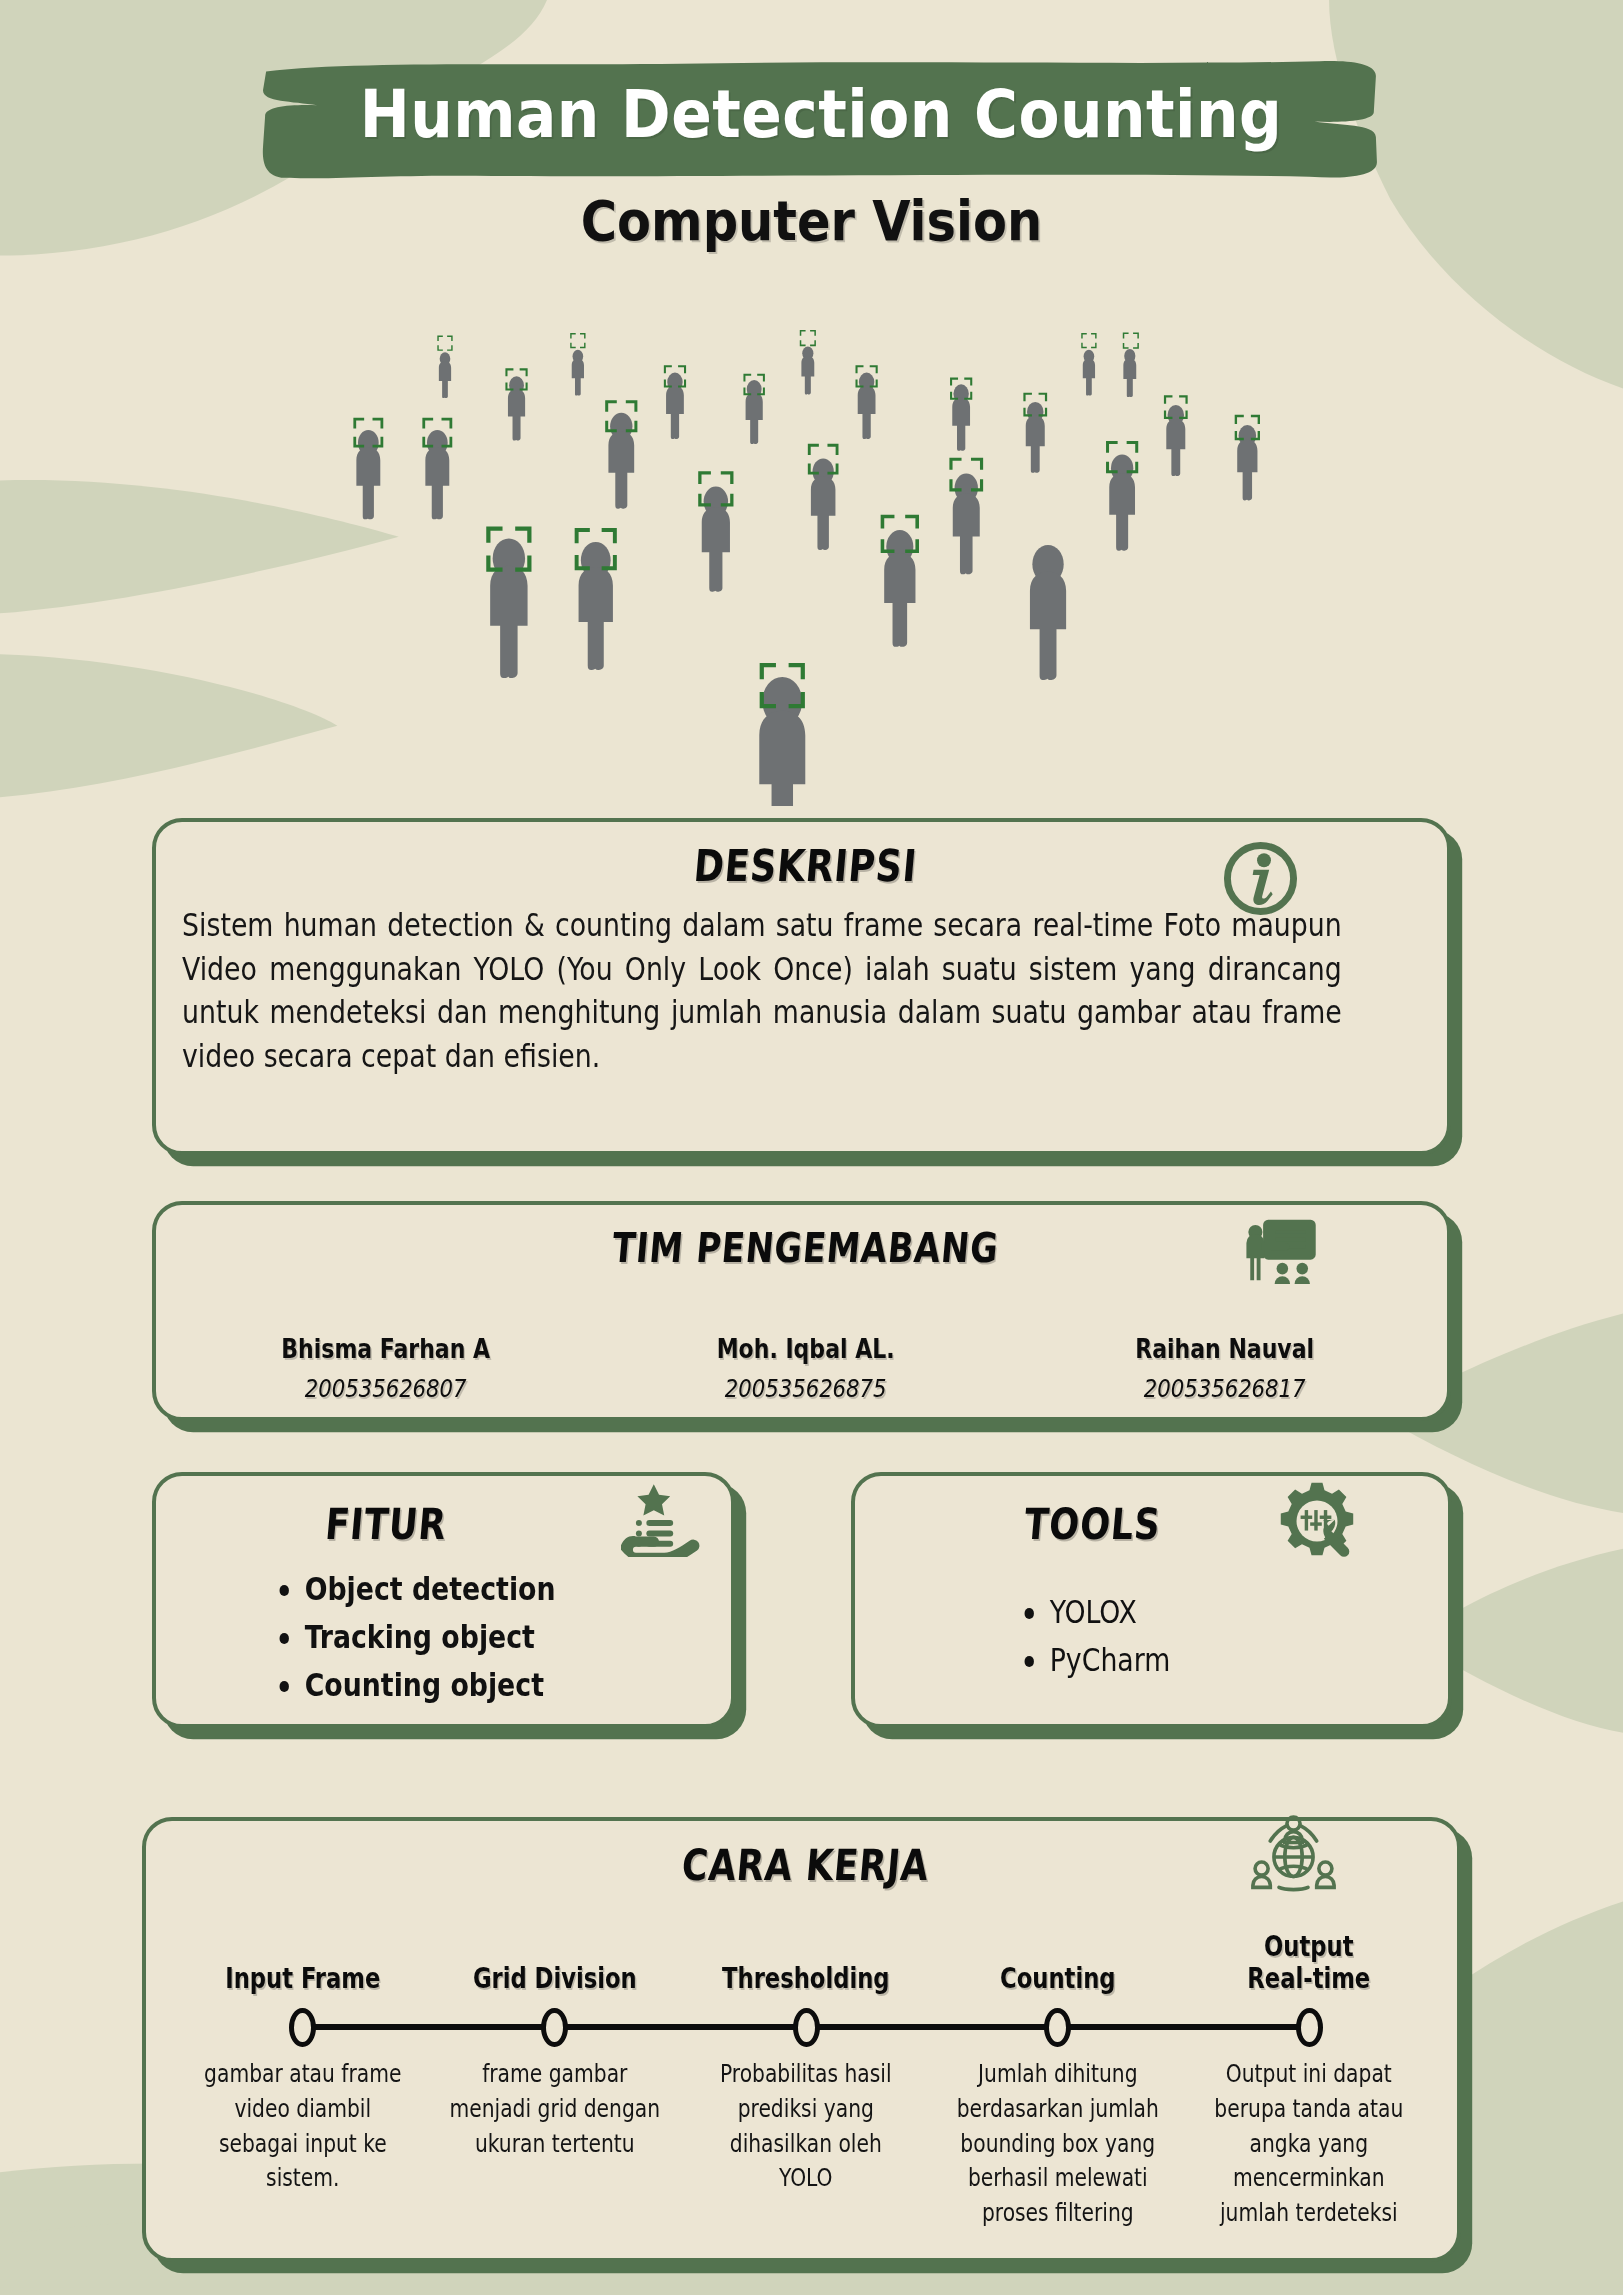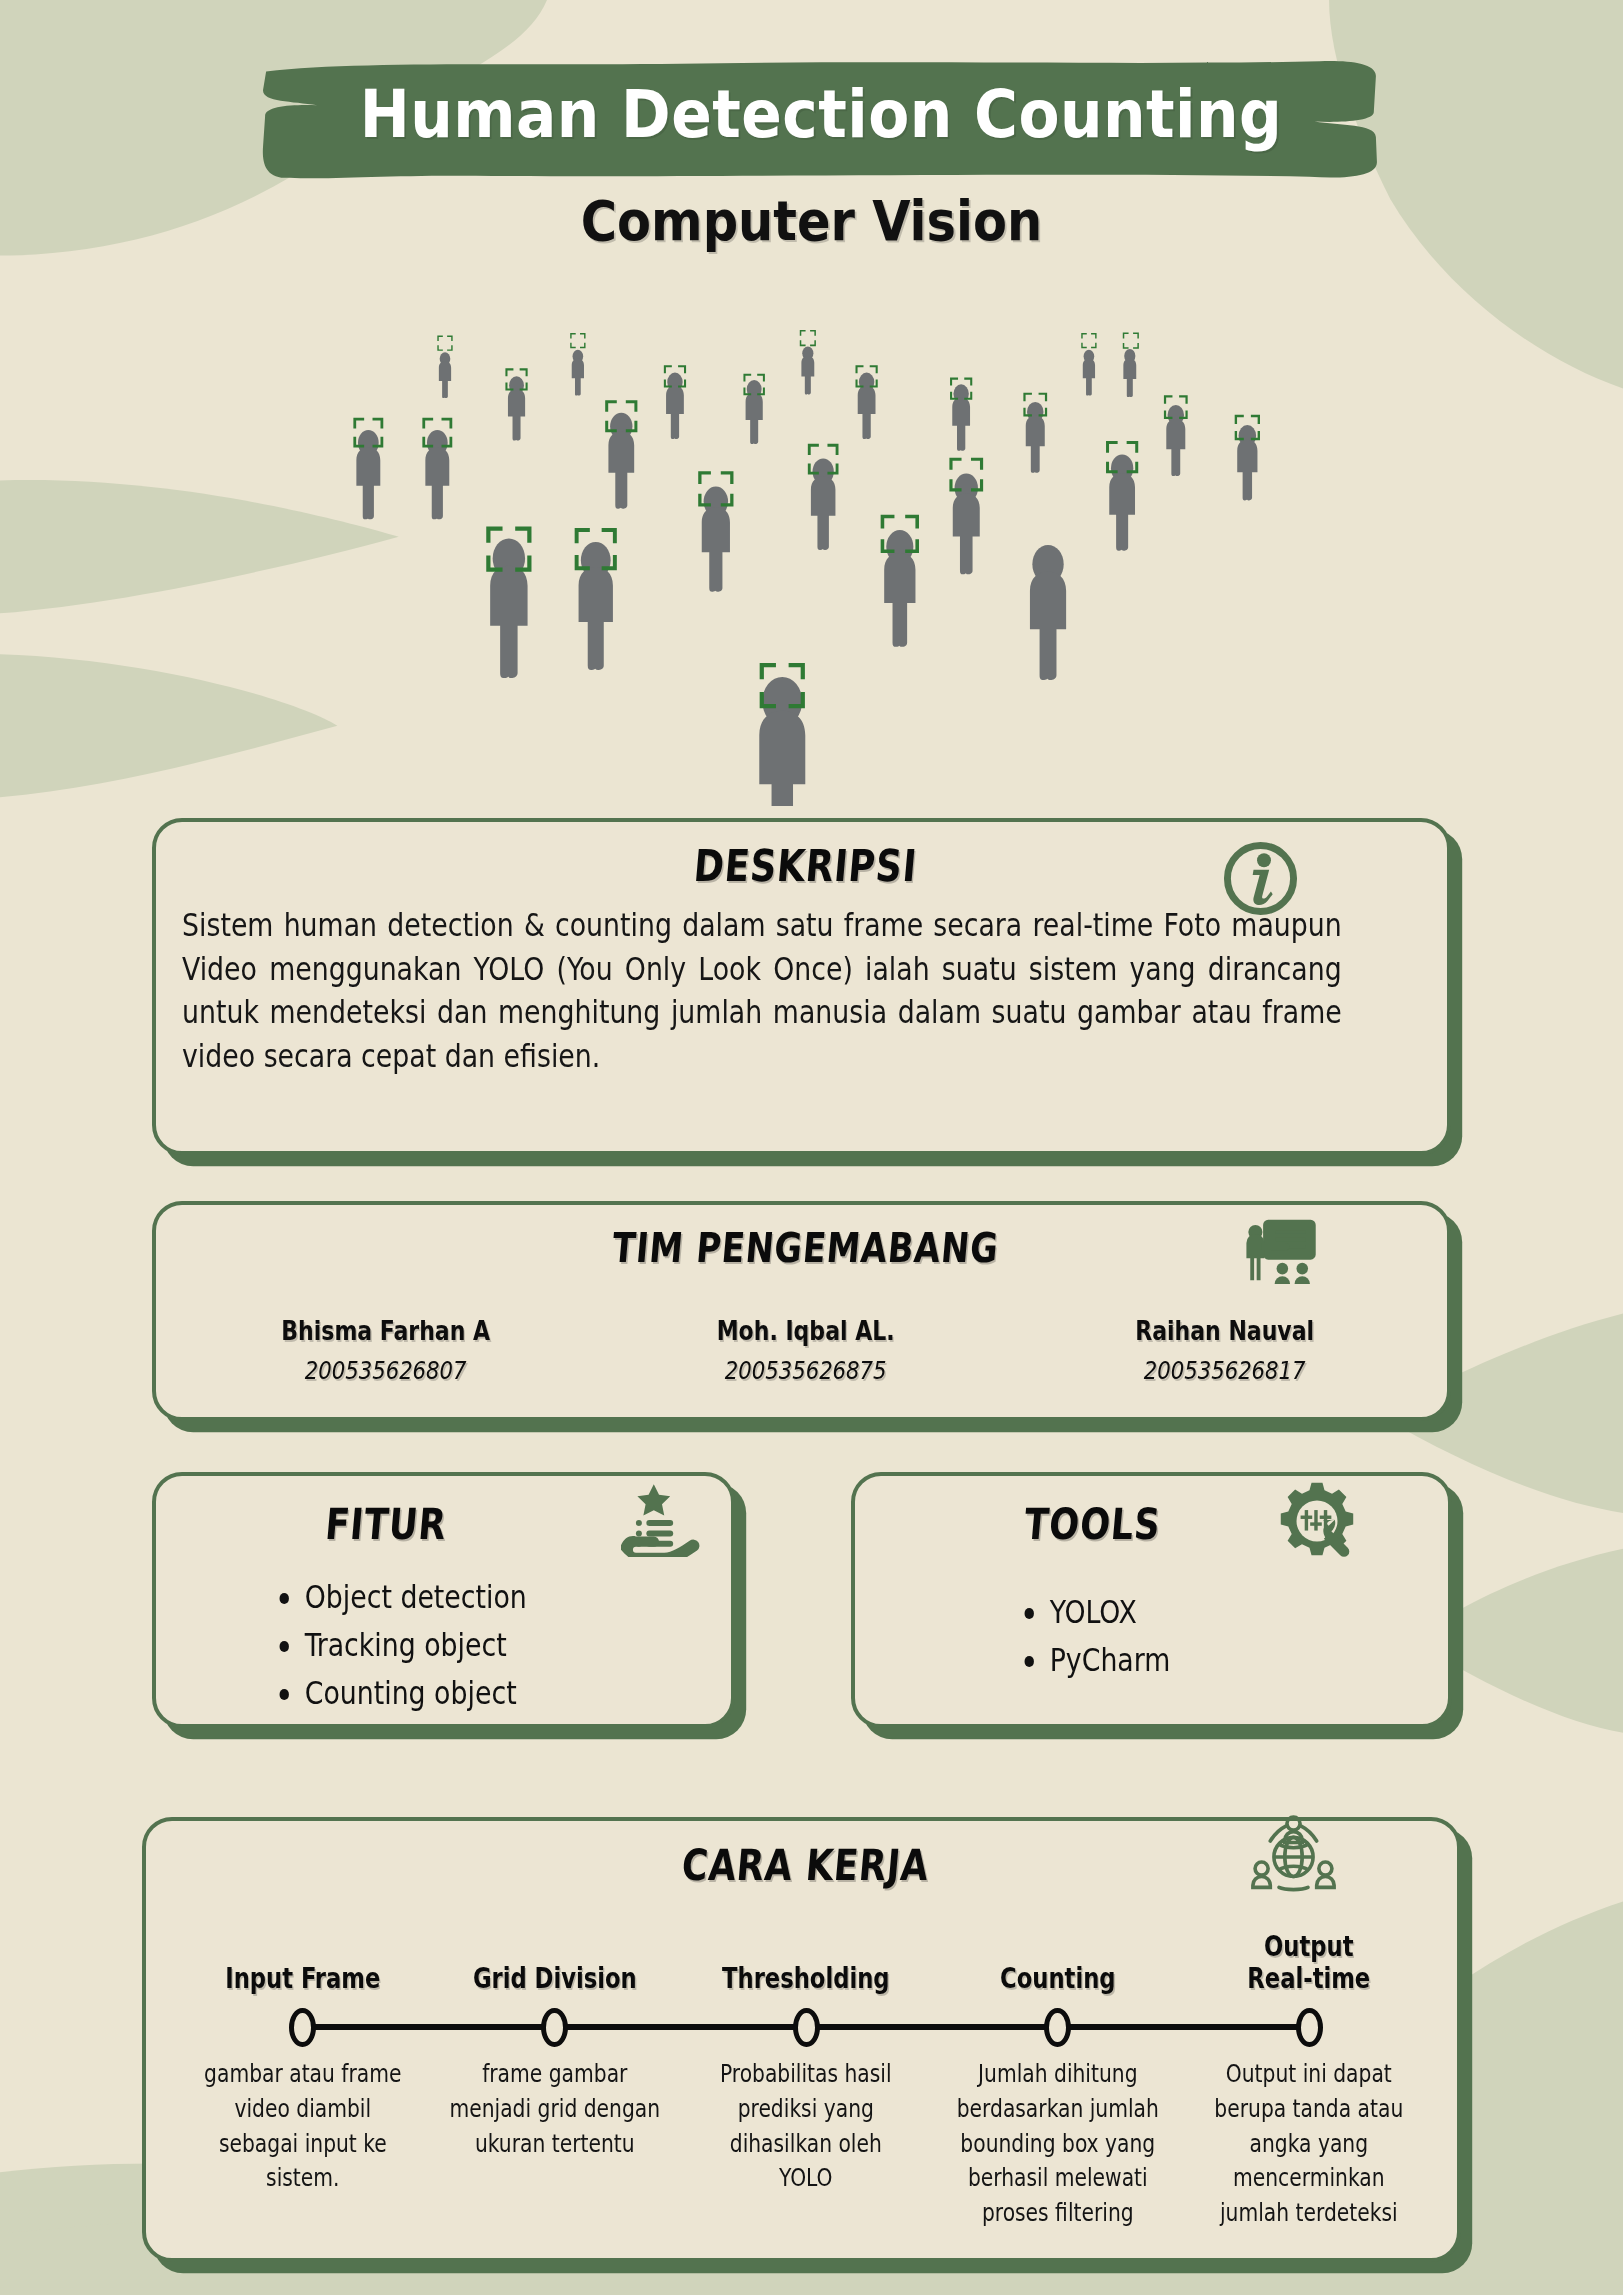--- a/index.html
+++ b/index.html
@@ -62,21 +62,21 @@
     font-family:"DejaVu Sans Condensed","DejaVu Sans", sans-serif;
     font-size:32px;line-height:1.36;color:#161616;
     text-align:justify;text-justify:inter-word;
     transform:scaleX(0.93);transform-origin:left top;
   }
   
   #card-tim{left:152px;top:1201px;width:1299px;height:220px;}
   #tim-title{position:absolute;left:0;top:19.4px;width:1299px;font-size:41px;}
   #tim-icon{left:1240px;top:1214px;}
   #tim-members{
-    position:absolute;left:20.4px;top:110px;width:1258px;
+    position:absolute;left:20.4px;top:128px;width:1258px;
     display:flex;justify-content:space-between;align-items:flex-start;
   }
   .tim-member{text-align:center;flex:1;}
   .tim-name{
     font-family:"DejaVu Sans Condensed","DejaVu Sans", sans-serif;
     font-weight:bold;font-size:26.6px;color:#0d0d0d;
     transform:scaleX(0.92);
     text-shadow:1.5px 1.5px 0 rgba(0,0,0,0.18);
   }
   .tim-nim{
@@ -96,21 +96,21 @@
   .bullet-list{
     position:absolute;margin:0;list-style:none;padding:0;
     font-family:"DejaVu Sans Condensed","DejaVu Sans", sans-serif;
     font-size:32px;color:#111111;line-height:1.5;
   }
   .bullet-list li{position:relative;padding-left:33px;transform:scaleX(0.93);transform-origin:left center;}
   .bullet-list li::before{
     content:"";position:absolute;left:6.1px;top:20.4px;
     width:10.2px;height:10.2px;border-radius:50%;background:#111111;
   }
-  #fitur-list{left:118px;top:97px;}
+  #fitur-list{left:118px;top:89px;font-weight:bold;}
   #tools-list{left:164px;top:112px;}
   
   #card-cara{left:142px;top:1817px;width:1319px;height:445px;}
   #cara-title{position:absolute;left:0;top:19.4px;width:1319px;font-size:43px;}
   #cara-icon{left:1250px;top:1812px;}
   #cara-steps{
     position:absolute;left:31px;top:77px;width:1258px;height:337px;
   }
   .step-head-row{display:flex;width:1258px;align-items:flex-end;height:97px;}
   .step-head{

